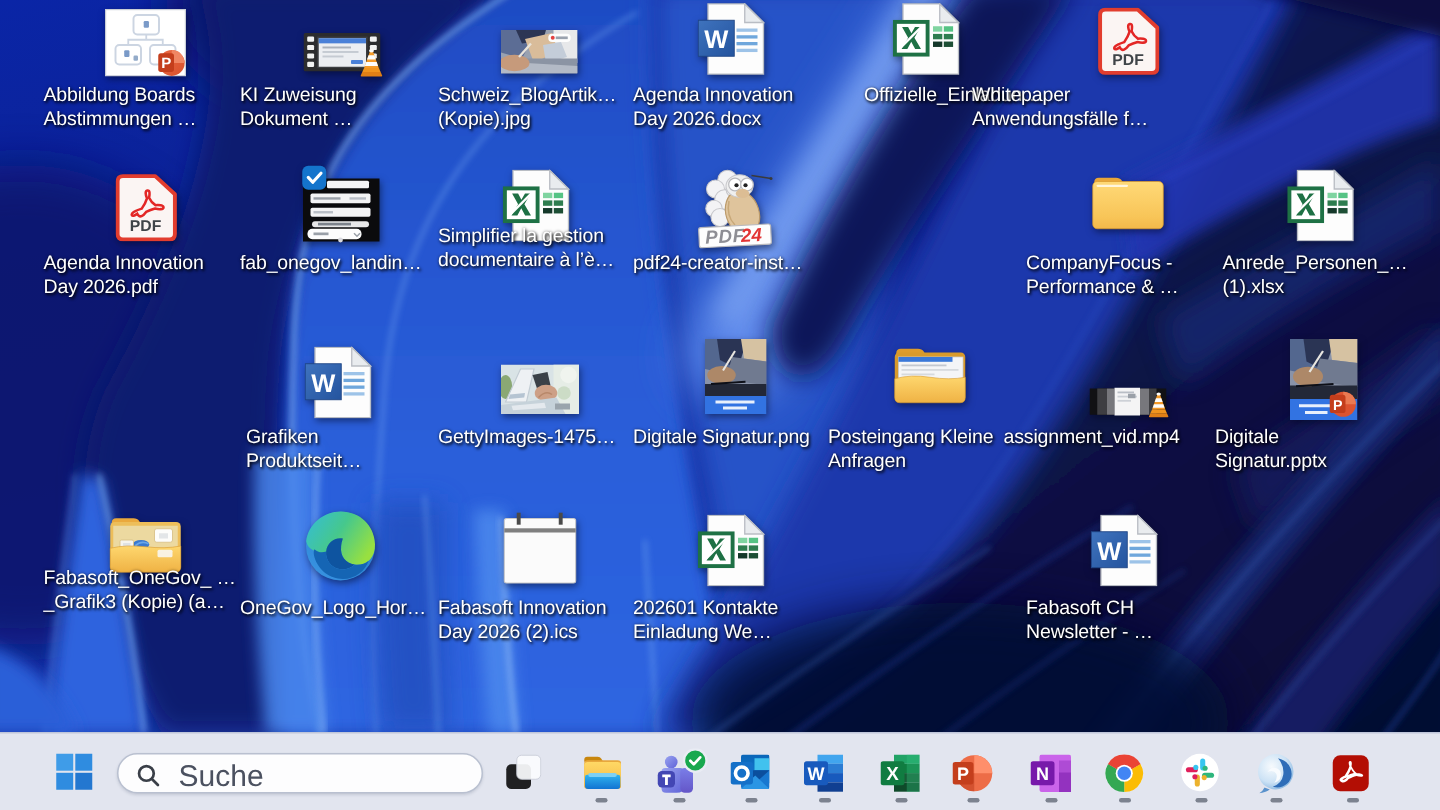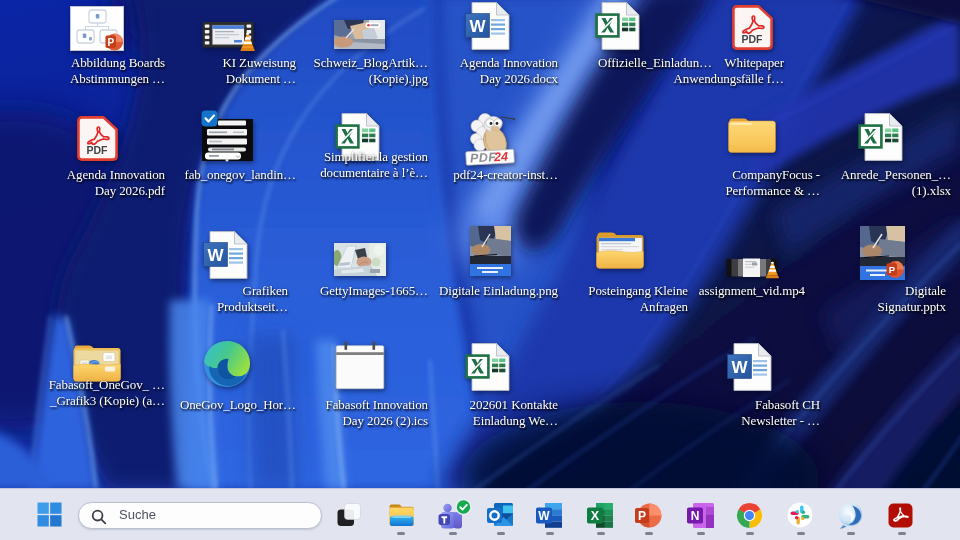--- a/index.html
+++ b/index.html
@@ -1,21 +1,21 @@
 <!DOCTYPE html>
 <html><head>
 <meta charset="utf-8">
 <style>
   html,body{margin:0;padding:0;width:960px;height:540px;overflow:hidden;background:#0a1a66;}
   body{font-family:"Liberation Sans", sans-serif;position:relative;}
   #wall{position:absolute;left:0;top:0;z-index:0;}
   .ic{position:absolute;z-index:2;filter:drop-shadow(1px 2px 2.5px rgba(0,5,30,0.5));}
-  .lbl{position:absolute;z-index:3;width:136px;text-align:right;color:#fff;
+  .lbl{position:absolute;z-index:3;width:136px;text-align:left;color:#fff;
        font-size:13px;line-height:15.8px;letter-spacing:-0.1px;
-       text-shadow:1px 1.5px 2px rgba(0,0,0,0.95), 0 0 2px rgba(0,0,0,0.55);font-family:Liberation Serif, serif;}
+       text-shadow:1px 1.5px 2px rgba(0,0,0,0.95), 0 0 2px rgba(0,0,0,0.55);}
   #taskbar{position:absolute;left:0;top:488px;width:960px;height:52px;background:#e2e5ef;
        border-top:1px solid #bfc6da;box-sizing:border-box;z-index:5;}
   .tbi{position:absolute;top:12px;}
   .dash{position:absolute;top:43px;width:8px;height:3px;border-radius:2px;background:#7c828f;z-index:6;}
 </style>
 </head>
 <body>
 <svg id="wall" width="960" height="540" viewBox="0 0 960 540">
  <defs>
   <linearGradient id="baseg" x1="0" y1="0" x2="120" y2="540" gradientUnits="userSpaceOnUse">
@@ -463,23 +463,23 @@
 <div class="lbl" style="left:292px;top:55px">Schweiz_BlogArtik…<br>(Kopie).jpg</div>
 <div class="lbl" style="left:422px;top:55px">Agenda Innovation<br>Day 2026.docx</div>
 <div class="lbl" style="left:576px;top:55px">Offizielle_Einladun…</div>
 <div class="lbl" style="left:648px;top:55px">Whitepaper<br>Anwendungsfälle f…</div>
 <div class="lbl" style="left:29px;top:167px">Agenda Innovation<br>Day 2026.pdf</div>
 <div class="lbl" style="left:160px;top:167px">fab_onegov_landin…</div>
 <div class="lbl" style="left:292px;top:149px">Simplifier la gestion<br>documentaire à l’è…</div>
 <div class="lbl" style="left:422px;top:167px">pdf24-creator-inst…</div>
 <div class="lbl" style="left:684px;top:167px">CompanyFocus -<br>Performance &amp; …</div>
 <div class="lbl" style="left:815px;top:167px">Anrede_Personen_…<br>(1).xlsx</div>
-<div class="lbl" style="left:152px;top:283px">Grafiken<br>Produktseit…</div>
-<div class="lbl" style="left:292px;top:283px">GettyImages-1665…</div>
-<div class="lbl" style="left:422px;top:283px">Digitale Einladung.png</div>
+<div class="lbl" style="left:164px;top:283px">Grafiken<br>Produktseit…</div>
+<div class="lbl" style="left:292px;top:283px">GettyImages-1475…</div>
+<div class="lbl" style="left:422px;top:283px">Digitale Signatur.png</div>
 <div class="lbl" style="left:552px;top:283px">Posteingang Kleine<br>Anfragen</div>
 <div class="lbl" style="left:669px;top:283px">assignment_vid.mp4</div>
 <div class="lbl" style="left:810px;top:283px">Digitale<br>Signatur.pptx</div>
 <div class="lbl" style="left:29px;top:377px">Fabasoft_OneGov_ …<br>_Grafik3 (Kopie) (a…</div>
 <div class="lbl" style="left:160px;top:397px">OneGov_Logo_Hor…</div>
 <div class="lbl" style="left:292px;top:397px">Fabasoft Innovation<br>Day 2026 (2).ics</div>
 <div class="lbl" style="left:422px;top:397px">202601 Kontakte<br>Einladung We…</div>
 <div class="lbl" style="left:684px;top:397px">Fabasoft CH<br>Newsletter - …</div>
 </div>
 
@@ -490,21 +490,21 @@
   <rect x="13.2" y="0.5" width="11.3" height="11.3" fill="#2f8ce0"></rect>
   <rect x="0.5" y="13.2" width="11.3" height="11.3" fill="#2f8ce0"></rect>
   <rect x="13.2" y="13.2" width="11.3" height="11.3" fill="#2377d0"></rect>
  </svg>
 
  <div style="position:absolute;left:78px;top:13px;width:244px;height:27px;background:#fdfdfe;border:1px solid #b9c0d0;border-radius:14px;box-sizing:border-box;box-shadow:0 1px 2px rgba(60,70,100,0.18);">
   <svg style="position:absolute;left:12px;top:5.5px" width="16" height="16" viewBox="0 0 16 16">
    <circle cx="6.6" cy="6.6" r="4.9" fill="none" stroke="#3a3f48" stroke-width="1.8"></circle>
    <line x1="10.3" y1="10.3" x2="14.3" y2="14.3" stroke="#3a3f48" stroke-width="1.8" stroke-linecap="round"></line>
   </svg>
-  <span style="position:absolute;left:40px;top:3.5px;font-size:13px;color:#4b5160;">Suche</span>
+  <span style="position:absolute;left:40px;top:3.5px;font-size:20px;color:#4b5160;">Suche</span>
  </div>
 
  <svg class="tbi" style="left:337px;top:13px" width="24" height="26" viewBox="0 0 24 26">
   <rect x="0.5" y="7.5" width="16.5" height="16.5" rx="3.4" fill="#202022"></rect>
   <rect x="7.5" y="1.5" width="16" height="16" rx="3.2" fill="#fbfcfe" fill-opacity="0.93" stroke="#c9cdd8" stroke-width="0.6"></rect>
   <path d="M6,17.5 a3,3 0 0 0 3,2.5 h7.5" fill="none" stroke="#e5e8ee" stroke-width="0"></path>
  </svg>
 
  <svg class="tbi" style="left:388px;top:12.5px" width="27" height="26" viewBox="0 0 27 26">
   <path d="M1.5,4.5 q0,-2 2,-2 h7 q1.6,0 2.4,1.3 l1.2,2 h-12.6 z" fill="#c8860d"></path>

